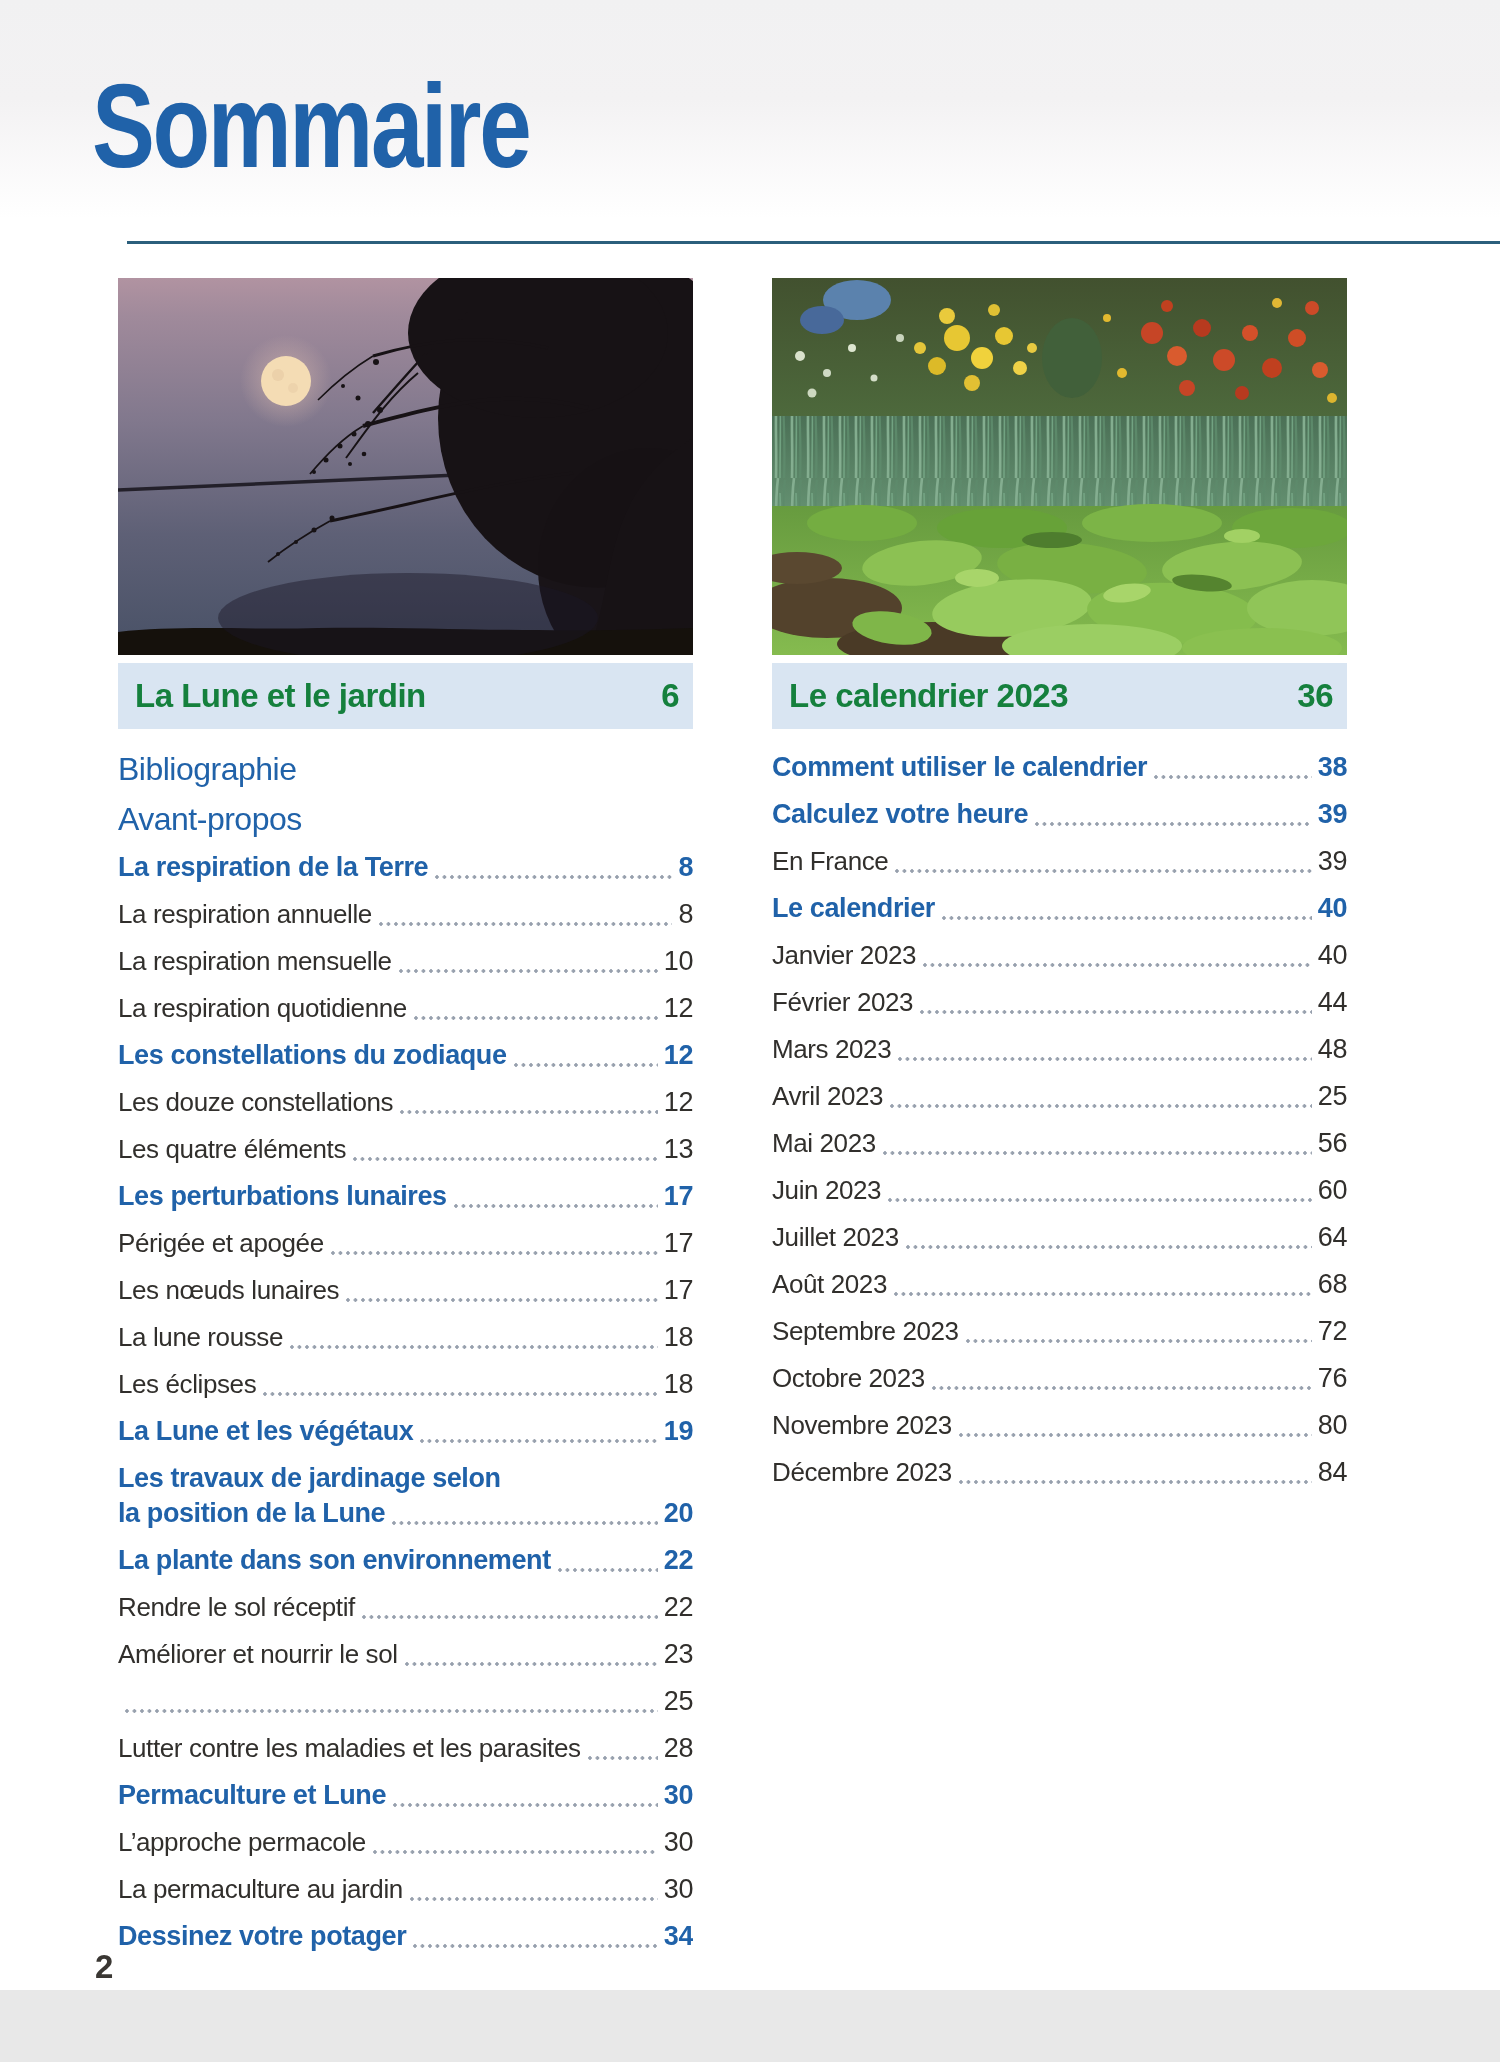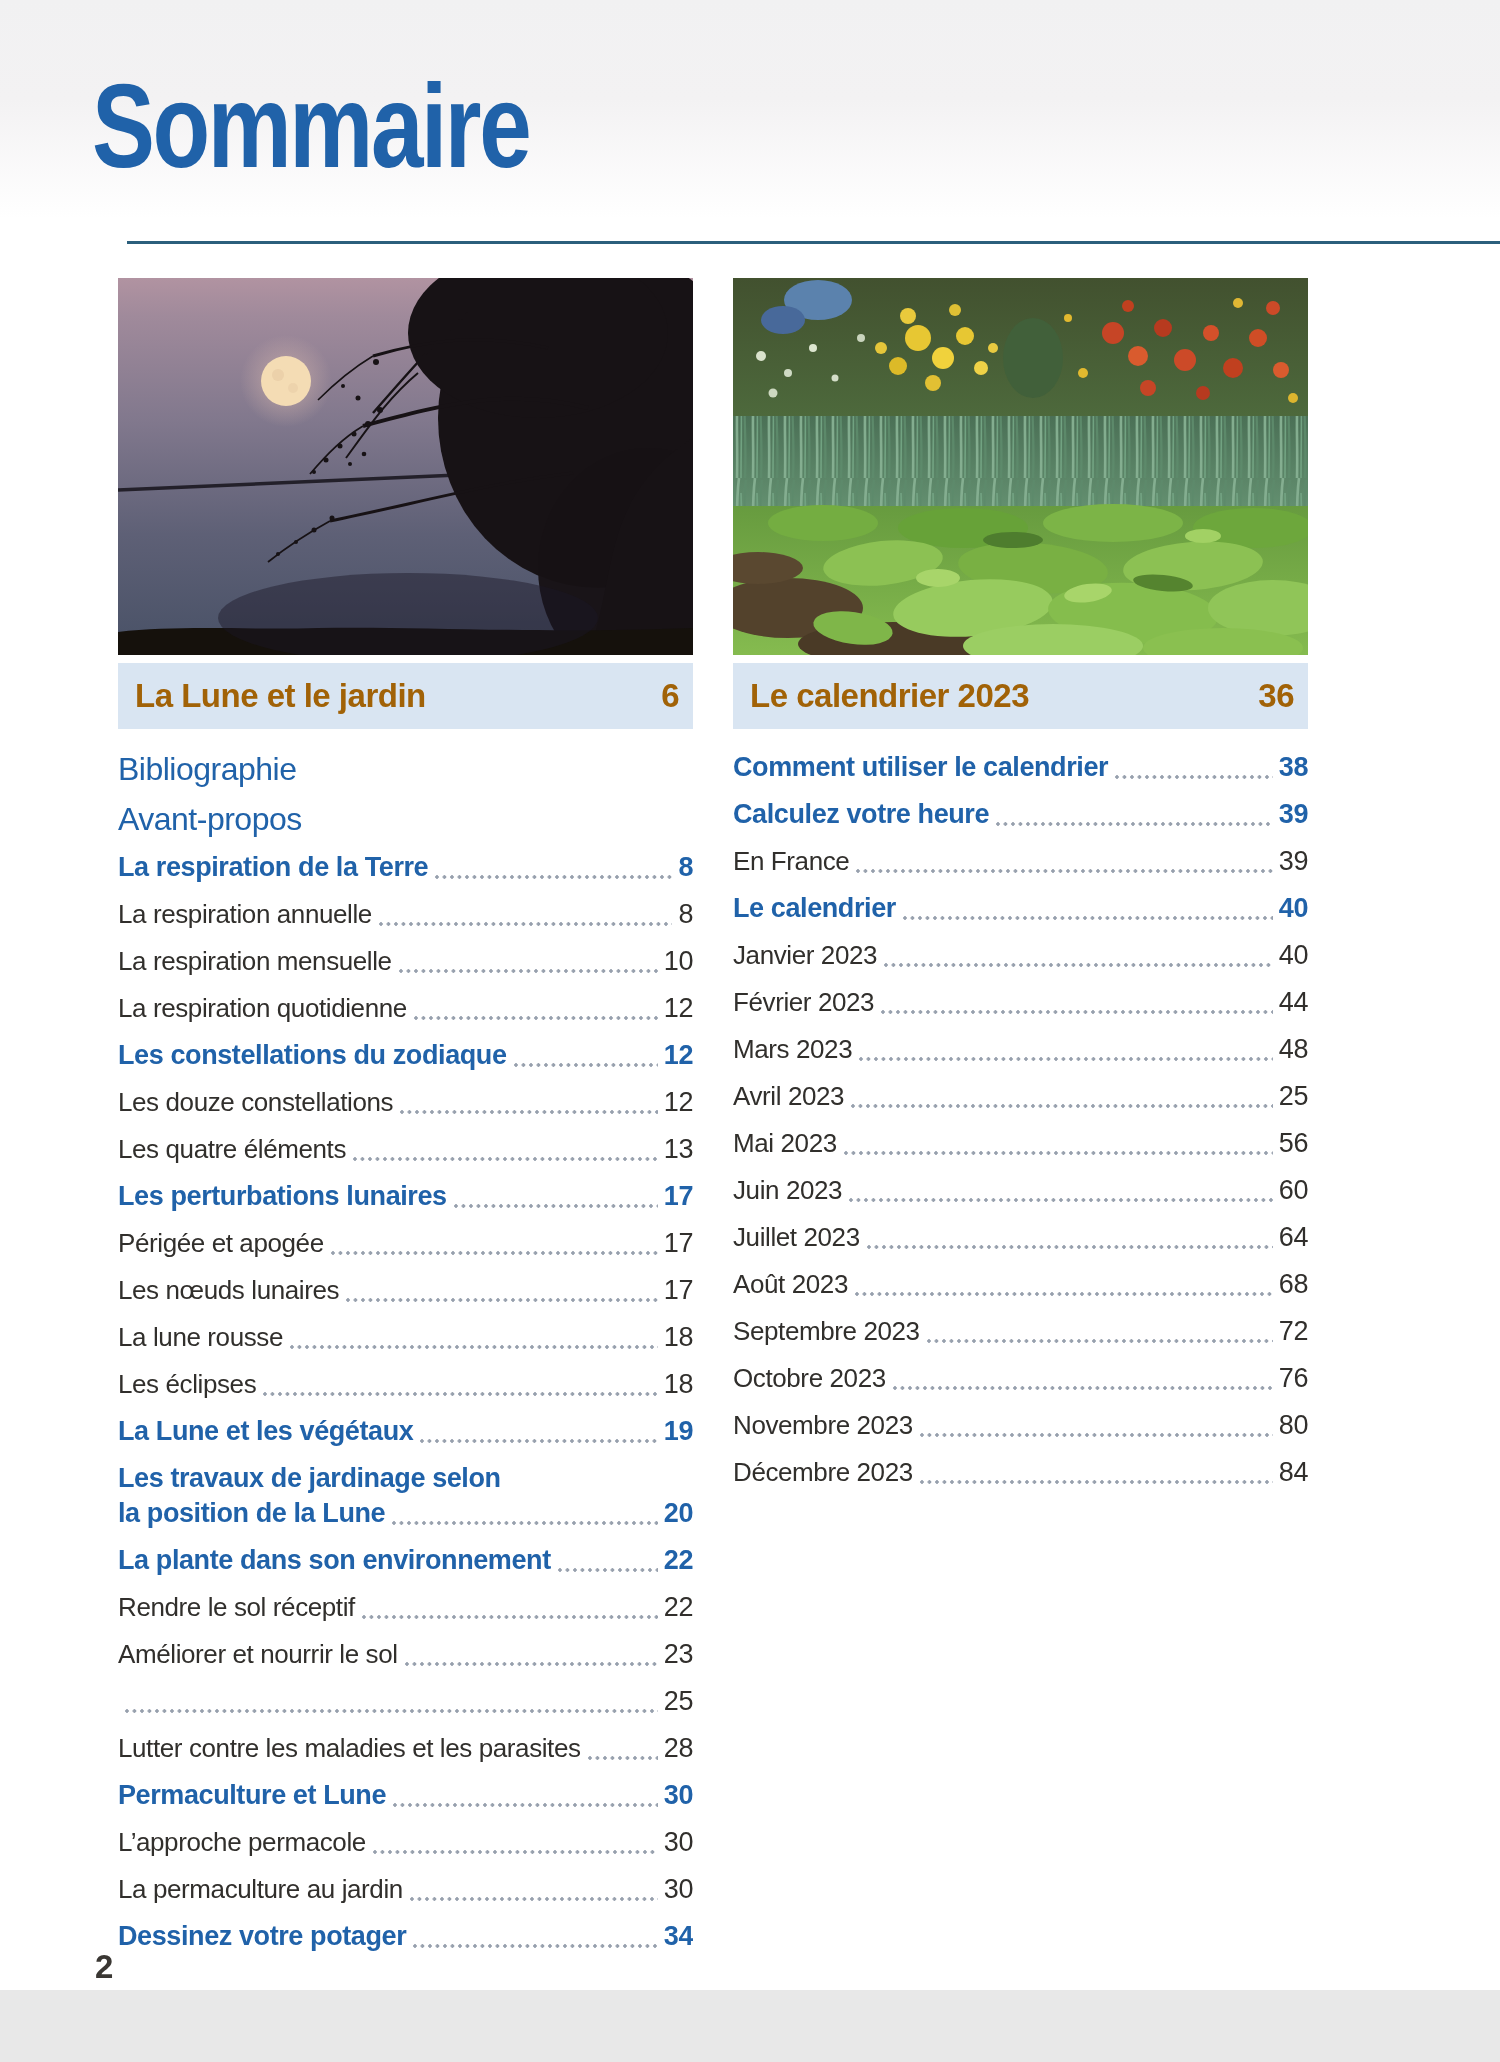--- a/index.html
+++ b/index.html
@@ -5,25 +5,25 @@
   html,body{margin:0;padding:0;}
   body{font-family:"Liberation Sans","DejaVu Sans",sans-serif;background:#e8e8e8;}
   .page{position:relative;width:1500px;height:1990px;margin:0 auto;overflow:hidden;
         background:linear-gradient(180deg,#f1f1f2 0%,#f3f2f3 5%,#ffffff 11%,#ffffff 100%);}
   .title{position:absolute;left:92px;top:58px;margin:0;font-size:118px;font-weight:bold;
          color:#2062a9;letter-spacing:-3px;transform:scaleX(.80);transform-origin:left top;
          white-space:nowrap;}
   .rule{position:absolute;left:127px;right:0;top:241px;height:3px;background:#2b5f7c;}
   .col{position:absolute;top:278px;width:575px;}
   .col-left{left:118px;}
-  .col-right{left:733px;}
+  .col-right{left:772px;}
   .photo{display:block;width:575px;height:377px;}
   .band{margin-top:8px;height:66px;background:#d9e5f2;display:flex;align-items:center;
         justify-content:space-between;padding:0 14px 0 17px;box-sizing:border-box;}
-  .band .band-label,.band .band-page{font-size:33px;font-weight:bold;color:#a16207;letter-spacing:-0.5px;}
+  .band .band-label,.band .band-page{font-size:33px;font-weight:bold;color:#15803d;letter-spacing:-0.5px;}
   .toc{margin-top:15px;}
   .row{display:flex;align-items:baseline;height:47px;line-height:47px;overflow:hidden;}
   .row .lbl{white-space:nowrap;flex:0 0 auto;}
   .row .leader{flex:1 1 auto;min-width:6px;height:40px;align-self:flex-end;margin:0 6px 0 7px;
         background-image:radial-gradient(circle at 2px 2px,#97a0ad 1.55px,rgba(0,0,0,0) 1.9px);
         background-repeat:repeat-x;background-size:7.5px 4px;background-position:0 24px;}
   .row .num{flex:0 0 auto;}
   .row.normal{font-size:26px;color:#312f2c;letter-spacing:-0.4px;align-items:flex-end;}
   .row.normal .num{font-size:27px;}
   .row.bold{font-size:27px;font-weight:bold;color:#2062a9;letter-spacing:-0.4px;}

